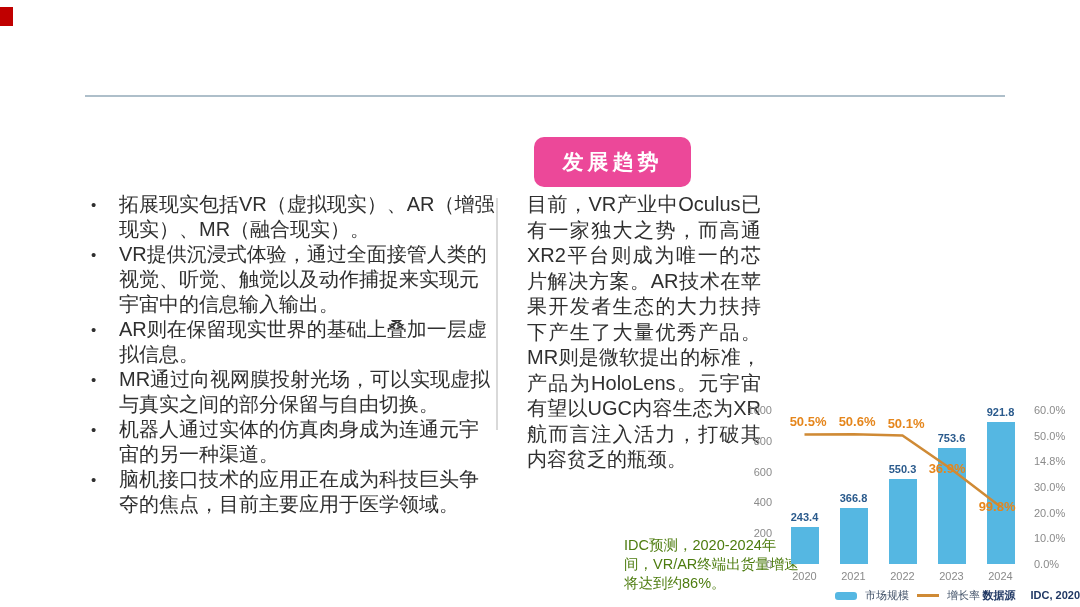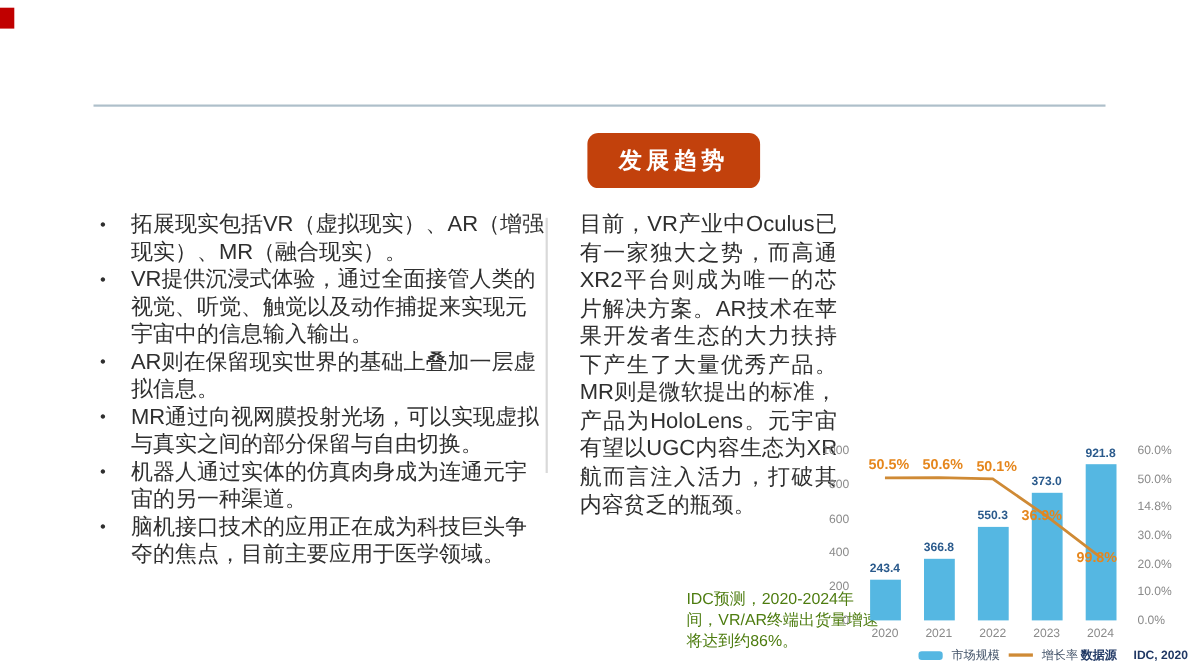--- a/index.html
+++ b/index.html
@@ -57,21 +57,21 @@
 </style>
 </head>
 <body>
 
 <div class="slide">
 
   <div class="corner-accent" style="background: rgb(192, 0, 0);"></div>
 
   <div class="title-rule"></div>
 
-  <div class="badge badge-trend" style="background: #c2410c;">发展趋势</div>
+  <div class="badge badge-trend" style="background: #ec4899; margin-top: 16px;">发展趋势</div>
 
   <ul class="bullet-list">
       <li class="bullet-item">
         <span class="bullet-dot">•</span>
         <span class="bullet-text">拓展现实包括VR（虚拟现实）、AR（增强现实）、MR（融合现实）。</span>
       </li>
       <li class="bullet-item">
         <span class="bullet-dot">•</span>
         <span class="bullet-text">VR提供沉浸式体验，通过全面接管人类的视觉、听觉、触觉以及动作捕捉来实现元宇宙中的信息输入输出。</span>
       </li>
@@ -123,21 +123,21 @@
       <div class="tick tick-right" style="top: 114.667px;">20.0%</div>
       <div class="tick tick-right" style="top: 140.333px;">10.0%</div>
       <div class="tick tick-right" style="top: 166px;">0.0%</div>
       <div class="bar" style="left: 50.5px; top: 134.516px; height: 37.4836px; background: rgb(85, 183, 226);"></div>
       <div class="bar-label" style="left: 34.5px; top: 118.516px;">243.4</div>
       <div class="bar" style="left: 99.5px; top: 115.513px; height: 56.4872px; background: rgb(85, 183, 226);"></div>
       <div class="bar-label" style="left: 83.5px; top: 99.5128px;">366.8</div>
       <div class="bar" style="left: 148.5px; top: 87.2538px; height: 84.7462px; background: rgb(85, 183, 226);"></div>
       <div class="bar-label" style="left: 132.5px; top: 71.2538px;">550.3</div>
       <div class="bar" style="left: 197.5px; top: 55.9456px; height: 116.054px; background: rgb(85, 183, 226);"></div>
-      <div class="bar-label" style="left: 181.5px; top: 39.9456px;">373.0</div>
+      <div class="bar-label" style="left: 181.5px; top: 39.9456px;">753.6</div>
       <div class="bar" style="left: 246.5px; top: 30.0428px; height: 141.957px; background: rgb(85, 183, 226);"></div>
       <div class="bar-label" style="left: 230.5px; top: 14.0428px;">921.8</div>
       <div class="x-label" style="left: 34.5px;">2020</div>
       <div class="x-label" style="left: 83.5px;">2021</div>
       <div class="x-label" style="left: 132.5px;">2022</div>
       <div class="x-label" style="left: 181.5px;">2023</div>
       <div class="x-label" style="left: 230.5px;">2024</div>
       <svg width="340" height="215">
         <polyline points="64.5,42.383333333333326 113.5,42.126666666666665 162.5,43.41 211.5,77.29 260.5,114.76333333333332" fill="none" stroke="#cf8a35" stroke-width="2.5"></polyline>
       </svg>

